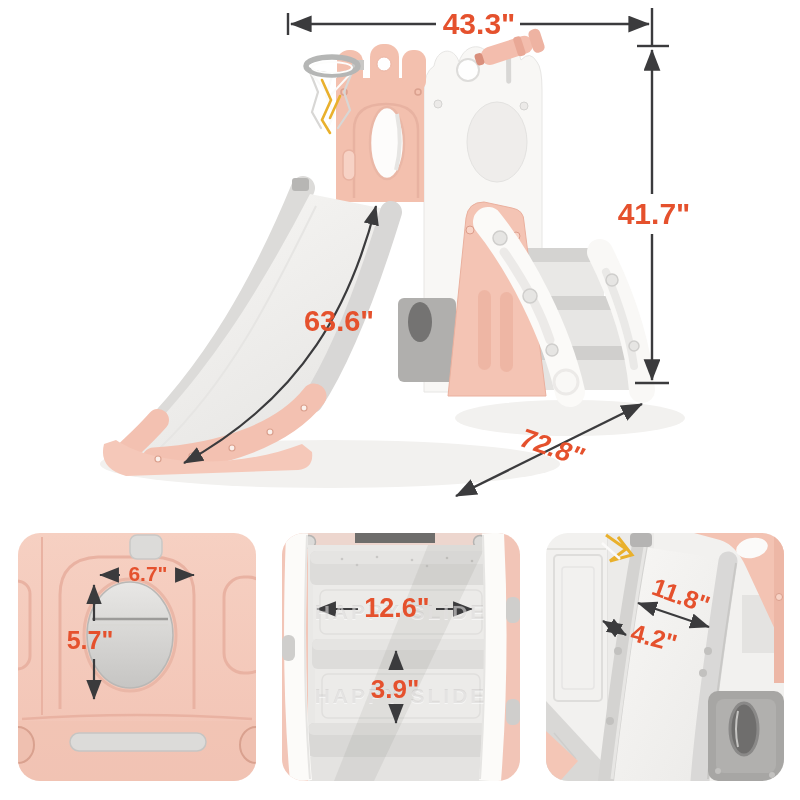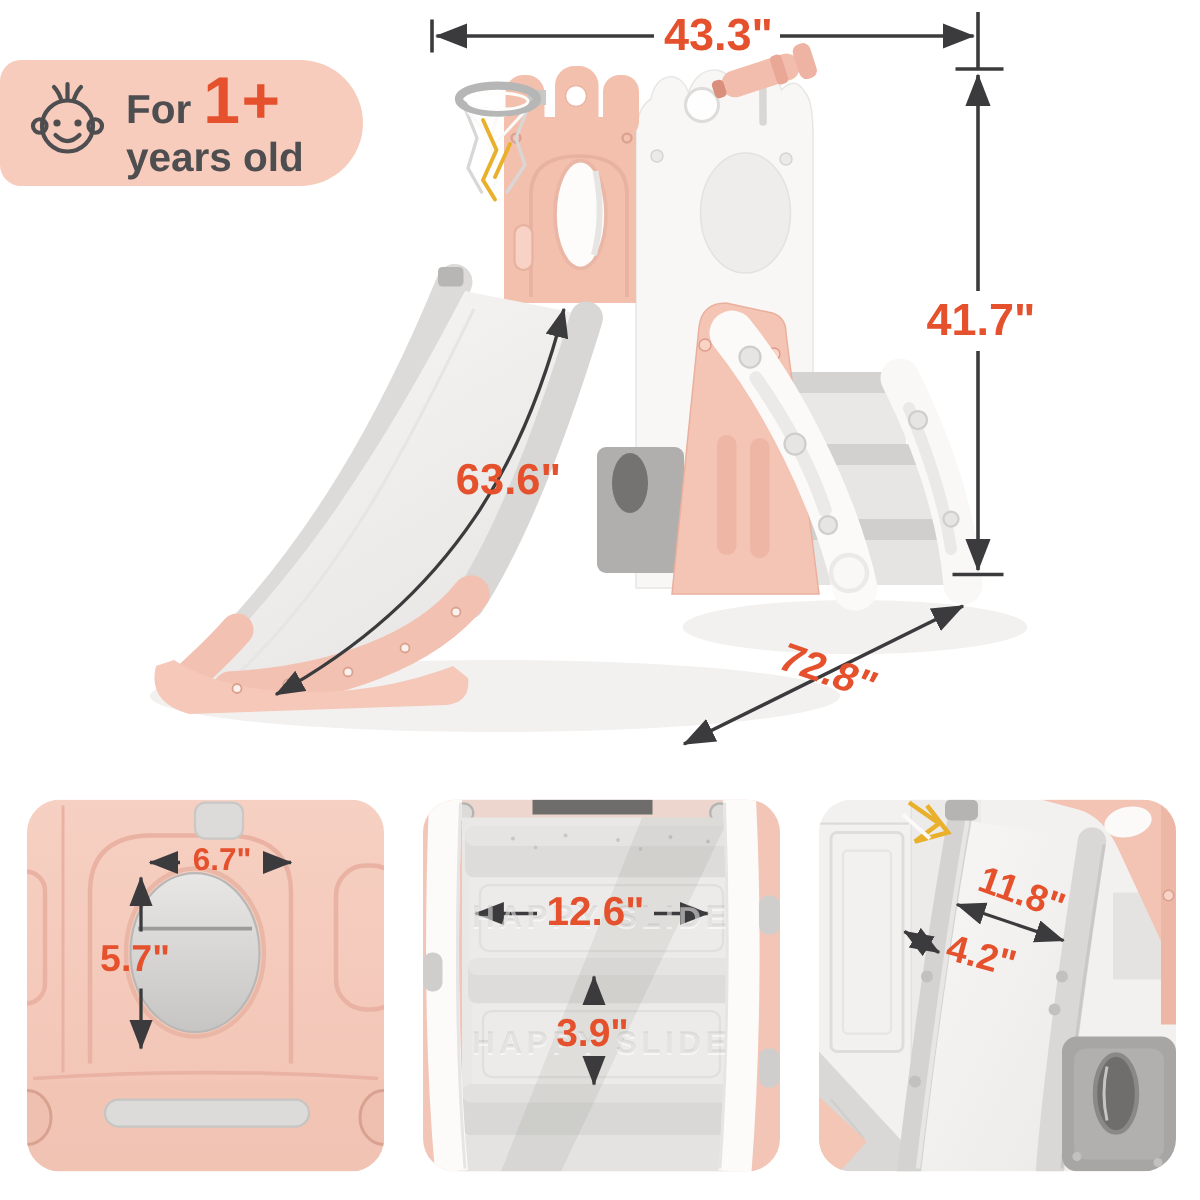--- a/index.html
+++ b/index.html
@@ -49,42 +49,20 @@
           text-shadow:0 1px 0 rgba(255,255,255,0.55);
           transform:translate(-50%,-50%);}
   .emboss1{left:119px;top:79px;}
   .emboss2{left:119px;top:163px;}
 </style>
 </head>
 <body>
 
 <div class="canvas">
 
-  <div class="badge">
-    <svg width="58" height="60" viewBox="0 0 58 60" aria-hidden="true">
-      <g fill="none" stroke="#4E4E50" stroke-width="2.8" stroke-linecap="round">
-        <circle cx="29" cy="32" r="17"></circle>
-        <circle cx="10.5" cy="32" r="4.5"></circle>
-        <circle cx="47.5" cy="32" r="4.5"></circle>
-        <path d="M25,15 Q23,9 20,6"></path>
-        <path d="M29,14 Q29,8 29,4"></path>
-        <path d="M33,15 Q35,9 38,6"></path>
-        <path d="M21,38 Q29,46 37,38"></path>
-      </g>
-      <circle cx="22" cy="30" r="2.4" fill="#4E4E50"></circle>
-      <circle cx="36" cy="30" r="2.4" fill="#4E4E50"></circle>
-    </svg>
-    <div class="badge-text">
-      <div class="badge-line1">
-        <span class="badge-for">For</span>
-        <span class="badge-age">1+</span>
-      </div>
-      <div class="badge-line2">years old</div>
-    </div>
-  </div>
 
   <div class="stage">
     <svg class="art" width="800" height="530" viewBox="0 0 800 530" aria-hidden="true">
       <defs>
         <marker id="ah1" markerWidth="9.5" markerHeight="7.5" refX="8.6" refY="3.5" orient="auto-start-reverse">
           <path d="M0,0 L9,3.5 L0,7 Z" fill="#3B3B3D"></path>
         </marker>
         <linearGradient id="gChute" x1="0" y1="0" x2="0.6" y2="1">
           <stop offset="0" stop-color="#f8f7f5"></stop>
             <stop offset="1" stop-color="#e7e6e4"></stop>

